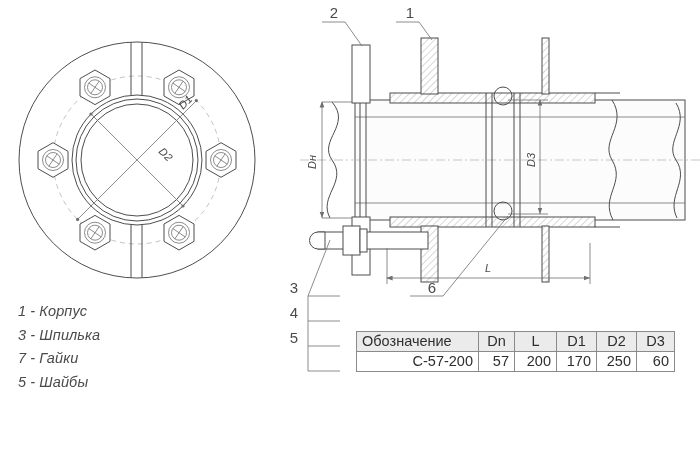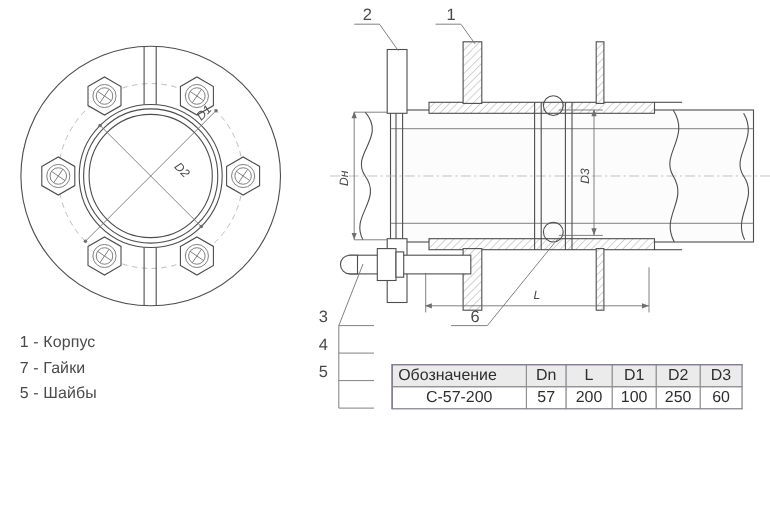--- a/index.html
+++ b/index.html
@@ -14,20 +14,21 @@
   
   #legend{
     position:absolute;left:18px;top:300px;width:330px;
   }
   .legend-row{
     font-size:14.5px;
     color:#4a4a4a;
     line-height:23.5px;
     white-space:nowrap;
     letter-spacing:0.1px;
+    font-style:italic;
   }
 
   
   #spec-table{
     position:absolute;left:356px;top:331px;
     border-collapse:collapse;
     font-size:14.5px;
     color:#2e2e2e;
     background:#4c1d95;
   }
@@ -36,22 +37,22 @@
     padding:1px 5px 2px 5px;
     font-weight:normal;
     height:20px;
     box-sizing:border-box;
   }
   #spec-table thead th{
     background:#ebebeb;
     text-align:center;
   }
   #spec-table thead th.name-col{ text-align:left; width:122px;}
-  #spec-table tbody td{ background:#ffffff; text-align:center;}
-  #spec-table tbody td.name-col{ text-align:center;}
+  #spec-table tbody td{ background:#ffffff; text-align:right;}
+  #spec-table tbody td.name-col{ text-align:right;}
   #spec-table th.dn-col,#spec-table td.dn-col{width:36px;}
   #spec-table th.l-col,#spec-table td.l-col{width:42px;}
   #spec-table th.d1-col,#spec-table td.d1-col{width:40px;}
   #spec-table th.d2-col,#spec-table td.d2-col{width:40px;}
   #spec-table th.d3-col,#spec-table td.d3-col{width:38px;}
 
   
   .ln{stroke:#4d4d4d;stroke-width:1;fill:none;}
   .ln-thin{stroke:#6f6f6f;stroke-width:0.8;fill:none;}
   .ln-dash{stroke:#b4b4b4;stroke-width:0.8;fill:none;stroke-dasharray:5 4;}
@@ -271,40 +272,41 @@
     <text class="txt lbl-num" x="294" y="343" text-anchor="middle">5</text>
     <text class="txt lbl-num" x="432" y="293" text-anchor="middle">6</text>
 
     <text class="txt lbl-dim" x="316" y="162" transform="rotate(-90,316,162)" text-anchor="middle">Dн</text>
     <text class="txt lbl-dim" x="535" y="160" transform="rotate(-90,535,160)" text-anchor="middle">D3</text>
     <text class="txt lbl-dim" x="488" y="272" text-anchor="middle">L</text>
   </svg>
 
   <div id="legend">
     <div class="legend-row">1 - Корпус</div>
+    <div class="legend-row">3 - Шпилька</div>
     <div class="legend-row">7 - Гайки</div>
     <div class="legend-row">5 - Шайбы</div>
   </div>
 
   <table id="spec-table">
     <thead>
       <tr>
         <th class="name-col">Обозначение</th>
         <th class="dn-col">Dn</th>
         <th class="l-col">L</th>
         <th class="d1-col">D1</th>
         <th class="d2-col">D2</th>
         <th class="d3-col">D3</th>
       </tr>
     </thead>
     <tbody>
       <tr>
         <td class="name-col">С-57-200</td>
         <td class="dn-col">57</td>
         <td class="l-col">200</td>
-        <td class="d1-col">100</td>
+        <td class="d1-col">170</td>
         <td class="d2-col">250</td>
         <td class="d3-col">60</td>
       </tr>
     </tbody>
   </table>
 
 </div>
 
 </body></html>

